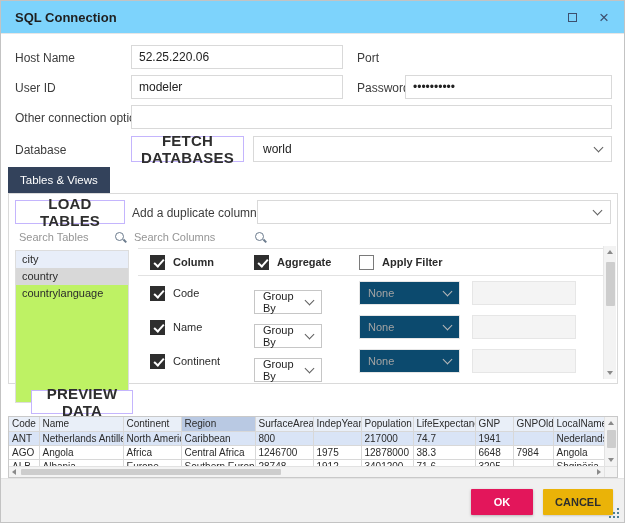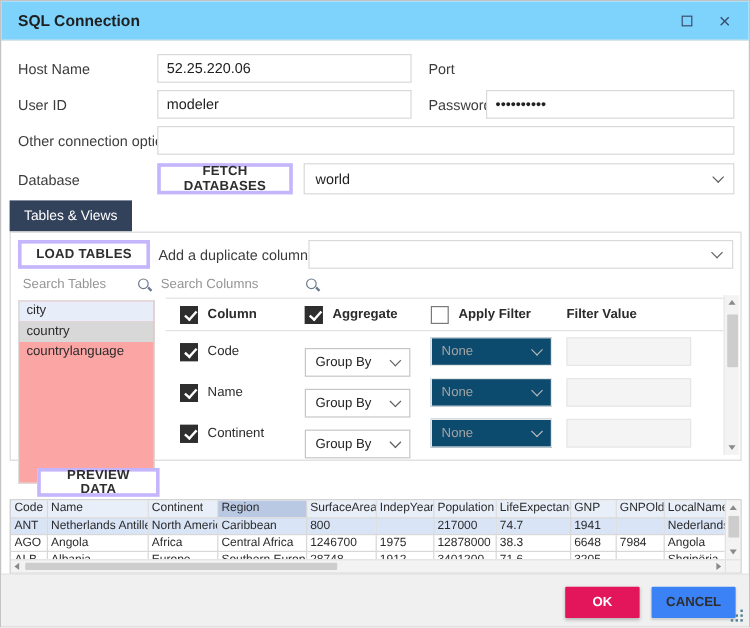--- a/index.html
+++ b/index.html
@@ -17,22 +17,22 @@
   .winbtn.max { right: 36px; }
   .maxbox { width: 9px; height: 9px; border: 1.5px solid #3d4f6e; display: block; }
   .winbtn.close { right: 4px; font-size: 17px; color: #3d4f6e; line-height: 1; }
 
   
   .lbl { position: absolute; color: #3c3c3c; font-size: 12px; white-space: nowrap; }
   .inp { position: absolute; height: 24px; border: 1px solid #d9d9d9; padding: 0 7px; font-size: 12px;
          color: #222; background: #fff; outline: none; font-family: inherit; }
   input::placeholder { color: #959595; }
 
-  .btn-outline { position: absolute; background: #fff; border: 3px solid #c4b5fd; color: #2e2e2e;
-                 font-size: 11px; font-weight: 600; letter-spacing: .2px; font-family: inherit;
+  .btn-outline { position: absolute; background: #fff; border: 1px solid #c4b5fd; color: #2e2e2e;
+                 font-size: 15px; font-weight: 600; letter-spacing: .2px; font-family: inherit;
                  display: flex; align-items: center; justify-content: center; cursor: pointer; }
 
   .select { position: absolute; border: 1px solid #d9d9d9; background: #fff; display: flex;
             align-items: center; justify-content: space-between; padding: 0 9px; cursor: pointer; }
   .select .val { font-size: 12px; color: #222; }
   .chev { width: 7px; height: 7px; border-right: 1.5px solid #5f5f5f; border-bottom: 1.5px solid #5f5f5f;
           transform: rotate(45deg); margin-top: -4px; flex: 0 0 auto; }
 
   
   .tabs { position: absolute; left: 7px; top: 166px; height: 26px; display: flex; }
@@ -47,42 +47,42 @@
   .search { position: absolute; display: flex; align-items: center; height: 20px; }
   .search input { border: none; outline: none; flex: 1; min-width: 0; font-size: 11px; color: #333;
                   background: transparent; font-family: inherit; }
   .sicon { position: relative; width: 13px; height: 13px; flex: 0 0 auto; cursor: pointer; }
   .sicon::before { content: ""; position: absolute; left: 1px; top: 1px; width: 7px; height: 7px;
                    border: 1.4px solid #6b7b8d; border-radius: 50%; }
   .sicon::after { content: ""; position: absolute; left: 9px; top: 9px; width: 4px; height: 1.5px;
                   background: #6b7b8d; transform: rotate(45deg); }
 
   .tlist { position: absolute; left: 6px; top: 56px; width: 114px; height: 153px;
-           border: 1px solid #ddd; background: #fca5a5; font-size: 11px; overflow: hidden; }
+           border: 1px solid #ddd; background: #bef264; font-size: 11px; overflow: hidden; }
   .titem { height: 17px; line-height: 17px; padding-left: 6px; cursor: pointer; white-space: nowrap; }
   .titem.hovered { background: #e8eef9; }
   .titem.selected { background: #d8d8d8; }
 
   .cgrid { position: absolute; left: 129px; top: 54px; width: 466px; height: 130px; font-size: 11px; }
   .chead { display: flex; height: 28px; border-top: 1px solid #e2e2e2; border-bottom: 1px solid #e2e2e2;
            align-items: center; font-weight: 700; }
   .ccell { display: flex; align-items: center; gap: 8px; padding-left: 12px; }
   .c1 { width: 104px; } .c2 { width: 105px; } .c3 { width: 113px; } .c4 { width: 144px; }
   .crow { display: flex; align-items: center; height: 34px; }
 
   .cb { width: 15px; height: 15px; border: 1px solid #7a7a7a; background: #fff; position: relative;
         flex: 0 0 auto; cursor: pointer; }
   .cb.checked { background: #2e2e2e; border-color: #2e2e2e; }
   .cb.checked::after { content: ""; position: absolute; left: 4.5px; top: 1px; width: 4px; height: 8px;
         border: solid #fff; border-width: 0 2px 2px 0; transform: rotate(42deg); }
 
   .sel2 { height: 24px; display: flex; align-items: center; justify-content: space-between;
           padding: 0 8px; border: 1px solid #c6c6c6; background: #fff; cursor: pointer;
           font-size: 11px; color: #222; }
-  .sel2.w88 { width: 88px; margin-top: 18px; }
+  .sel2.w88 { width: 68px; margin-top: 18px; }
   .sel2.dis { background: #0c4a6e; border-color: #e6e6e6; color: #a3a3a3; cursor: default; }
   .sel2.dis .chev { border-color: #b9b9b9; }
   .finp { width: 104px; height: 24px; border: 1px solid #e6e6e6; background: #f4f4f4; }
 
   
   .vscroll { position: absolute; width: 13px; background: #f3f3f3; }
   .tri { width: 0; height: 0; }
   .tri.up { border-left: 3.5px solid transparent; border-right: 3.5px solid transparent; border-bottom: 4.5px solid #8a8a8a; }
   .tri.down { border-left: 3.5px solid transparent; border-right: 3.5px solid transparent; border-top: 4.5px solid #8a8a8a; }
   .tri.left { border-top: 3.5px solid transparent; border-bottom: 3.5px solid transparent; border-right: 4.5px solid #8a8a8a; }
@@ -111,21 +111,21 @@
   .hthumb { position: absolute; left: 12px; top: 2px; width: 260px; height: 6px; background: #cdcdcd; border-radius: 1px; }
   .corner { position: absolute; right: 0; bottom: 0; width: 13px; height: 11px; background: #f3f3f3;
             border-left: 1px solid #e2e2e2; border-top: 1px solid #e2e2e2; }
 
   
   .footer { position: absolute; left: 0; right: 0; top: 477px; bottom: 0; background: #f0f0f0;
             border-top: 1px solid #e4e4e4; }
   .btn-ok { position: absolute; left: 470px; top: 10px; width: 62px; height: 26px; background: #e3165b;
             color: #fff; border: none; font-size: 11px; font-weight: 700; font-family: inherit;
             cursor: pointer; border-radius: 1px; box-shadow: 0 1px 3px rgba(0,0,0,.25); }
-  .btn-cancel { position: absolute; left: 542px; top: 10px; width: 70px; height: 26px; background: #3b82f6;
+  .btn-cancel { position: absolute; left: 542px; top: 10px; width: 70px; height: 26px; background: #eab308;
             color: #2e2e2e; border: none; font-size: 11px; font-weight: 600; font-family: inherit;
             cursor: pointer; border-radius: 1px; box-shadow: 0 1px 2px rgba(0,0,0,.15); }
   .grip { position: absolute; right: 4px; bottom: 3px; width: 11px; height: 11px; cursor: nwse-resize; }
   .grip::before { content: ""; position: absolute; left: 0; top: 0; width: 2px; height: 2px; background: transparent;
             box-shadow: 8px 0 0 #4e7f95, 4px 4px 0 #4e7f95, 8px 4px 0 #4e7f95,
                         0 8px 0 #4e7f95, 4px 8px 0 #4e7f95, 8px 8px 0 #4e7f95; }
 </style>
 </head>
 <body>
 
@@ -195,23 +195,20 @@
           <span class="cb checked"></span>
           <span>Column</span>
         </div>
         <div class="ccell c2">
           <span class="cb checked"></span>
           <span>Aggregate</span>
         </div>
         <div class="ccell c3">
           <span class="cb"></span>
           <span>Apply Filter</span>
-        </div>
-        <div class="ccell c4">
-          <span>Filter Value</span>
         </div>
       </div>
 
       <div class="crow">
         <div class="ccell c1">
           <span class="cb checked"></span>
           <span>Code</span>
         </div>
         <div class="ccell c2">
           <div class="sel2 w88">

